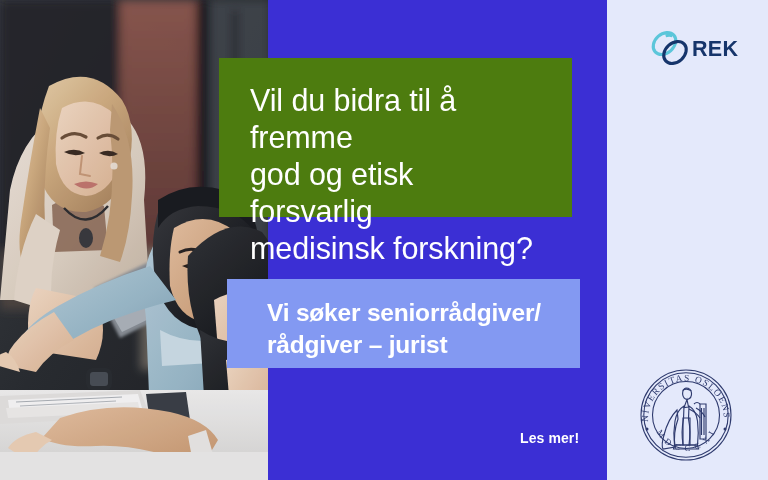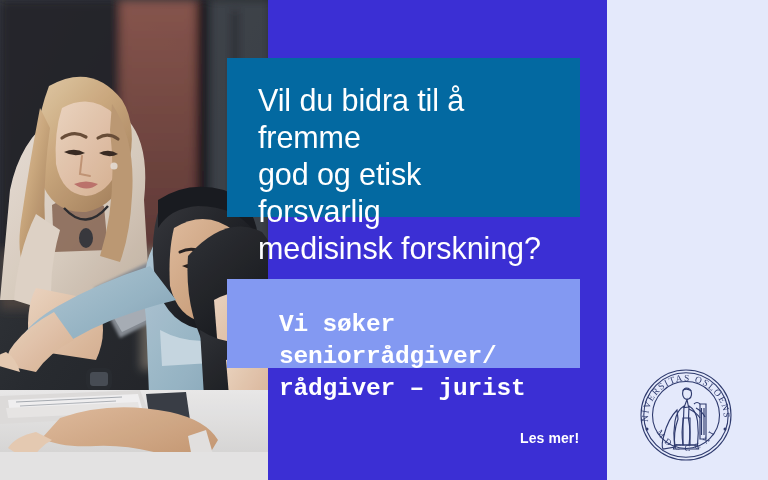--- a/index.html
+++ b/index.html
@@ -47,25 +47,25 @@
     left: 607px;
     top: 0;
     width: 161px;
     height: 480px;
     background: #e4e9fb;
   }
 
   
   .headline-box {
     position: absolute;
-    left: 227px;
+    left: 219px;
     top: 58px;
     width: 353px;
     height: 159px;
-    background: #0369a1;
+    background: #4d7c0f;
     box-sizing: border-box;
     padding: 24px 28px 0 31px;
   }
   .headline-text {
     margin: 0;
     color: #ffffff;
     font-size: 30.5px;
     line-height: 37px;
     font-weight: 400;
     letter-spacing: -0.1px;
@@ -77,27 +77,27 @@
     position: absolute;
     left: 227px;
     top: 279px;
     width: 353px;
     height: 89px;
     background: #8399f2;
     box-sizing: border-box;
     padding: 18px 20px 0 40px;
   }
   .subhead-text {
-    margin: 12px;
+    margin: 0;
     color: #ffffff;
     font-size: 24.5px;
     line-height: 32px;
     font-weight: 700;
     letter-spacing: -0.2px;
-    font-family: Liberation Mono, monospace;
+    font-family: Liberation Sans, sans-serif;
     white-space: pre-line;
   }
 
   
   .cta {
     position: absolute;
     left: 520px;
     top: 430px;
     color: #ffffff;
     font-size: 14px;
@@ -281,20 +281,30 @@
 medisinsk forskning?</p>
   </div>
 
   <div class="subhead-box">
     <p class="subhead-text">Vi søker seniorrådgiver/
 rådgiver – jurist</p>
   </div>
 
   <a class="cta" href="#">Les mer!</a>
 
+  <div class="rek-logo">
+    <svg viewBox="0 0 92 44" width="92" height="44">
+      <g fill="none">
+        <ellipse cx="18.5" cy="17.5" rx="12.5" ry="9.5" transform="rotate(-42 18.5 17.5)" stroke="#5cc6da" stroke-width="3.1"></ellipse>
+        <ellipse cx="29" cy="26.5" rx="12.5" ry="9.5" transform="rotate(-42 29 26.5)" stroke="#16356b" stroke-width="3.1"></ellipse>
+        <path d="M24.5 12.5 A12.5 9.5 0 0 1 29.6 17.2" transform="rotate(-42 18.5 17.5)" stroke="#5cc6da" stroke-width="3.1"></path>
+      </g>
+      <text x="46" y="30" font-family="'Liberation Sans', sans-serif" font-size="21.5" font-weight="700" fill="#16356b" letter-spacing="0.3">REK</text>
+    </svg>
+  </div>
 
   <div class="uio-seal">
     <svg viewBox="0 0 104 104" width="104" height="104">
       <defs>
         <path id="arcTop" d="M 14 56 A 38 38 0 0 1 90 56" fill="none"></path>
         <path id="arcBot" d="M 20 56 A 32 32 0 0 0 84 56" fill="none"></path>
       </defs>
       <g stroke="#2e3a6e" fill="none">
         <circle cx="52" cy="52" r="45" stroke-width="1.1"></circle>
         <circle cx="52" cy="52" r="42.2" stroke-width="1.1"></circle>

